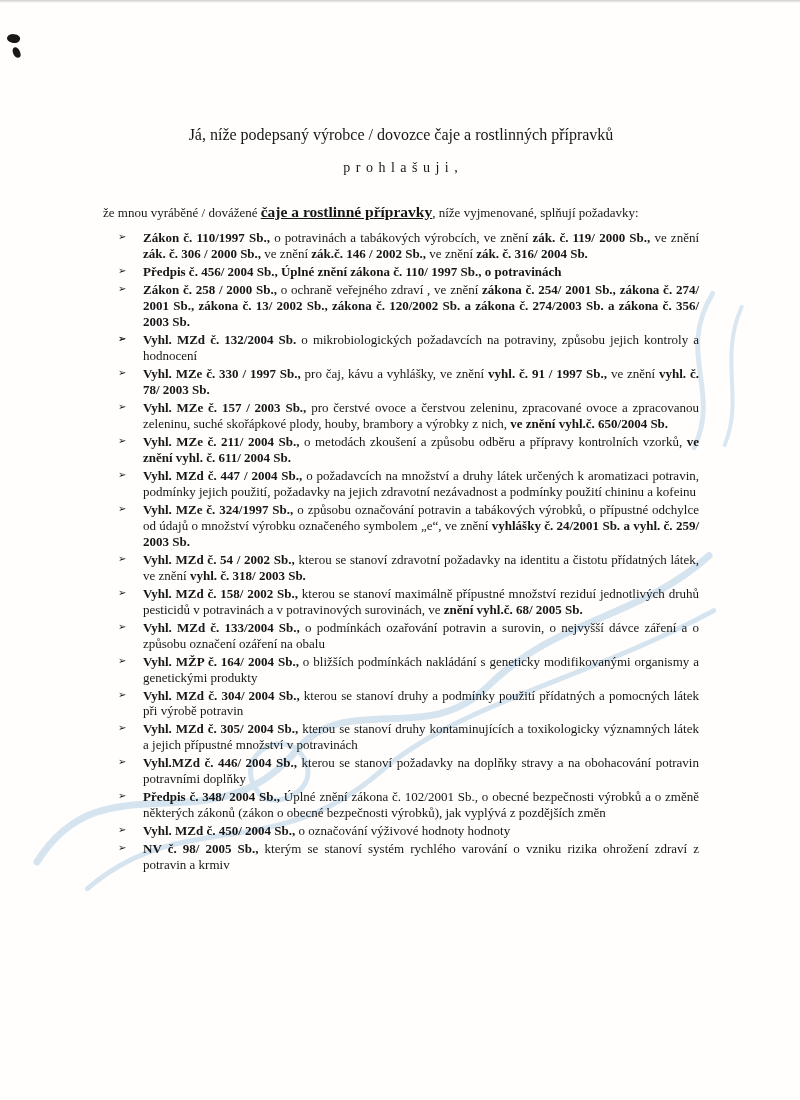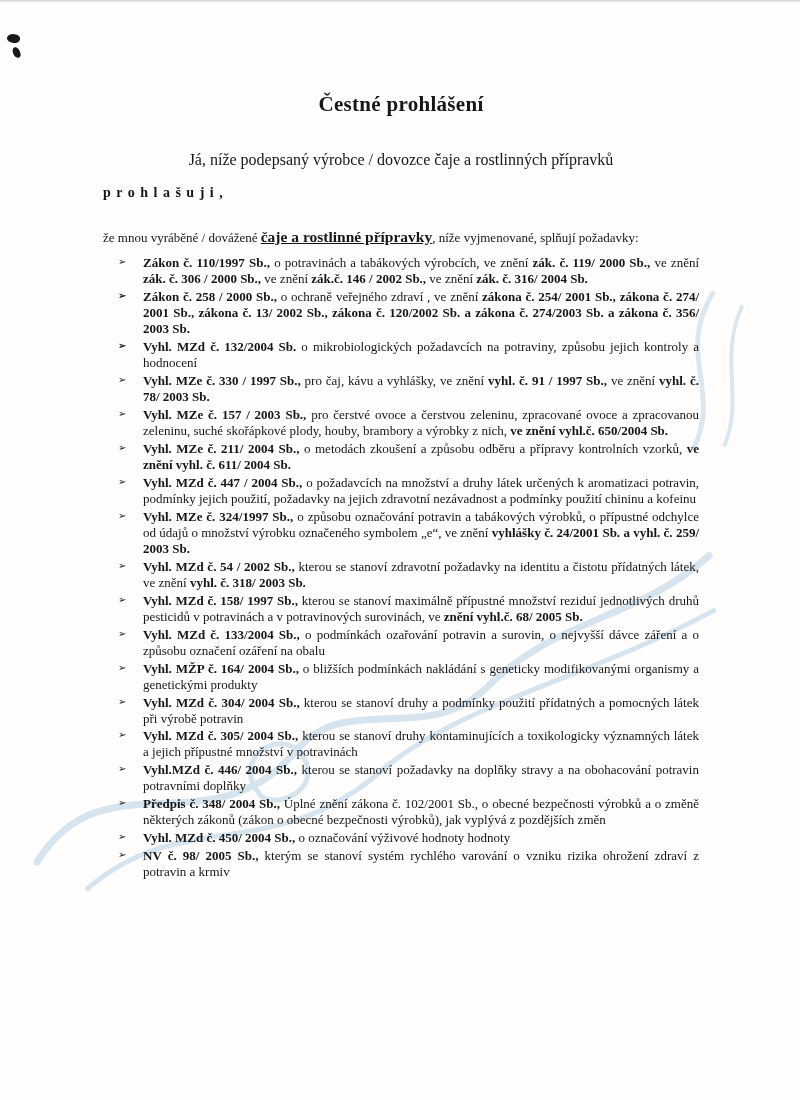--- a/index.html
+++ b/index.html
@@ -12,21 +12,21 @@
     background:linear-gradient(#cfcfcf,rgba(255,255,255,0));}
   .artifact{position:absolute;background:#181818;}
   .artifact-1{left:7px;top:34px;width:13px;height:9px;border-radius:60% 40% 55% 45%;transform:rotate(15deg);}
   .artifact-2{left:13px;top:47px;width:7px;height:11px;border-radius:50% 50% 45% 55%;transform:rotate(-22deg);}
   .watermark{position:absolute;pointer-events:none;}
   .watermark-main{left:-10px;top:555px;transform:rotate(-10deg);opacity:.45;}
   .watermark-small{left:650px;top:270px;transform:rotate(-14deg);opacity:.4;}
   .content{position:absolute;top:92px;left:103px;width:596px;}
   .title{font-size:21px;font-weight:700;text-align:center;margin:0;letter-spacing:.3px;}
   .intro{font-size:16px;text-align:center;margin:34px 0 0;}
-  .declaration{font-size:14px;font-weight:700;letter-spacing:1px;margin:16px 0 0;}
+  .declaration{font-size:14px;font-weight:400;text-align:center;letter-spacing:1px;margin:16px 0 0;}
   .lead{font-size:13px;line-height:1.35;margin:26px 0 7px;}
   .b{font-weight:700;}
   .u{font-weight:700;text-decoration:underline;font-size:15.5px;}
   .reg-list{list-style:none;margin:7px 0 0;padding:0 0 0 13px;}
   .reg-list li{
     position:relative;padding-left:27px;margin:0 0 2px;
     font-size:13px;line-height:1.23;text-align:justify;
   }
   .reg-list .bullet{position:absolute;left:2px;top:1px;font-size:10px;}
 </style>
@@ -44,41 +44,40 @@
     <path fill="none" stroke-width="5" stroke-linecap="round" d="M70,280 C180,215 255,290 380,215 C470,162 600,160 735,115" stroke="#a4c6dd"></path>
     <path fill="none" stroke-width="5" stroke-linecap="round" d="M255,215 c-22,-42 42,-64 52,-22 c8,34 -46,42 -52,22" stroke="#a4c6dd"></path>
   </svg>
 
   <svg class="watermark watermark-small" width="130" height="190" viewBox="0 0 130 190">
     <path fill="none" stroke-width="5" stroke-linecap="round" d="M25,170 C65,120 30,75 80,25" stroke="#a4c6dd"></path>
     <path fill="none" stroke-width="4" stroke-linecap="round" d="M55,175 C85,135 70,90 105,45" stroke="#a4c6dd"></path>
   </svg>
 
   <div class="content">
-    <h1 class="title">Čestné prohlášení</h1>
 
     <p class="intro">Já, níže podepsaný výrobce / dovozce čaje a rostlinných přípravků</p>
 
     <p class="declaration">p r o h l a š u j i ,</p>
 
     <p class="lead"><span>že mnou vyráběné / dovážené </span><span class="u">čaje a rostlinné přípravky</span><span>, níže vyjmenované, splňují požadavky:</span></p>
 
     <ul class="reg-list">
         <li><span class="bullet">➢</span><span><span class="b">Zákon č. 110/1997 Sb.,</span><span> o potravinách a tabákových výrobcích, ve znění </span><span class="b">zák. č. 119/ 2000 Sb.,</span><span> ve znění </span><span class="b">zák. č. 306 / 2000 Sb.,</span><span> ve znění </span><span class="b">zák.č. 146 / 2002 Sb.,</span><span> ve znění </span><span class="b">zák. č. 316/ 2004 Sb.</span></span></li>
-        <li><span class="bullet">➢</span></li>
+        <li><span class="bullet">➢</span><span><span class="b">Předpis č. 456/ 2004 Sb., Úplné znění zákona č. 110/ 1997 Sb., o potravinách</span></span></li>
         <li><span class="bullet">➢</span><span><span class="b">Zákon č. 258 / 2000 Sb.,</span><span> o ochraně veřejného zdraví , ve znění </span><span class="b">zákona č. 254/ 2001 Sb., zákona č. 274/ 2001 Sb., zákona č. 13/ 2002 Sb., zákona č. 120/2002 Sb. a zákona č. 274/2003 Sb. a zákona č. 356/ 2003 Sb.</span></span></li>
         <li><span class="bullet">➢</span></li>
         <li><span class="bullet">➢</span><span><span class="b">Vyhl. MZd č. 132/2004 Sb.</span><span> o mikrobiologických požadavcích na potraviny, způsobu jejich kontroly a hodnocení</span></span></li>
         <li><span class="bullet">➢</span><span><span class="b">Vyhl. MZe č. 330 / 1997 Sb.,</span><span> pro čaj, kávu a vyhlášky, ve znění </span><span class="b">vyhl. č. 91 / 1997 Sb.,</span><span> ve znění </span><span class="b">vyhl. č. 78/ 2003 Sb.</span></span></li>
         <li><span class="bullet">➢</span><span><span class="b">Vyhl. MZe č. 157 / 2003 Sb.,</span><span> pro čerstvé ovoce a čerstvou zeleninu, zpracované ovoce a zpracovanou zeleninu, suché skořápkové plody, houby, brambory a výrobky z nich, </span><span class="b">ve znění vyhl.č. 650/2004 Sb.</span></span></li>
         <li><span class="bullet">➢</span><span><span class="b">Vyhl. MZe č. 211/ 2004 Sb.,</span><span> o metodách zkoušení a způsobu odběru a přípravy kontrolních vzorků, </span><span class="b">ve znění vyhl. č. 611/ 2004 Sb.</span></span></li>
         <li><span class="bullet">➢</span><span><span class="b">Vyhl. MZd č. 447 / 2004 Sb.,</span><span> o požadavcích na množství a druhy látek určených k aromatizaci potravin, podmínky jejich použití, požadavky na jejich zdravotní nezávadnost a podmínky použití chininu a kofeinu</span></span></li>
         <li><span class="bullet">➢</span><span><span class="b">Vyhl. MZe č. 324/1997 Sb.,</span><span> o způsobu označování potravin a tabákových výrobků, o přípustné odchylce od údajů o množství výrobku označeného symbolem „e“, ve znění </span><span class="b">vyhlášky č. 24/2001 Sb. a vyhl. č. 259/ 2003 Sb.</span></span></li>
         <li><span class="bullet">➢</span><span><span class="b">Vyhl. MZd č. 54 / 2002 Sb.,</span><span> kterou se stanoví zdravotní požadavky na identitu a čistotu přídatných látek, ve znění </span><span class="b">vyhl. č. 318/ 2003 Sb.</span></span></li>
-        <li><span class="bullet">➢</span><span><span class="b">Vyhl. MZd č. 158/ 1997 Sb.,</span><span> kterou se stanoví maximálně přípustné množství reziduí jednotlivých druhů pesticidů v potravinách a v potravinových surovinách, ve </span><span class="b">znění vyhl.č. 68/ 2005 Sb.</span></span></li>
+        <li><span class="bullet">➢</span><span><span class="b">Vyhl. MZd č. 158/ 2002 Sb.,</span><span> kterou se stanoví maximálně přípustné množství reziduí jednotlivých druhů pesticidů v potravinách a v potravinových surovinách, ve </span><span class="b">znění vyhl.č. 68/ 2005 Sb.</span></span></li>
         <li><span class="bullet">➢</span><span><span class="b">Vyhl. MZd č. 133/2004 Sb.,</span><span> o podmínkách ozařování potravin a surovin, o nejvyšší dávce záření a o způsobu označení ozáření na obalu</span></span></li>
         <li><span class="bullet">➢</span><span><span class="b">Vyhl. MŽP č. 164/ 2004 Sb.,</span><span> o bližších podmínkách nakládání s geneticky modifikovanými organismy a genetickými produkty</span></span></li>
         <li><span class="bullet">➢</span><span><span class="b">Vyhl. MZd č. 304/ 2004 Sb.,</span><span> kterou se stanoví druhy a podmínky použití přídatných a pomocných látek při výrobě potravin</span></span></li>
         <li><span class="bullet">➢</span><span><span class="b">Vyhl. MZd č. 305/ 2004 Sb.,</span><span> kterou se stanoví druhy kontaminujících a toxikologicky významných látek a jejich přípustné množství v potravinách</span></span></li>
         <li><span class="bullet">➢</span><span><span class="b">Vyhl.MZd č. 446/ 2004 Sb.,</span><span> kterou se stanoví požadavky na doplňky stravy a na obohacování potravin potravními doplňky</span></span></li>
         <li><span class="bullet">➢</span><span><span class="b">Předpis č. 348/ 2004 Sb.,</span><span> Úplné znění zákona č. 102/2001 Sb., o obecné bezpečnosti výrobků a o změně některých zákonů (zákon o obecné bezpečnosti výrobků), jak vyplývá z pozdějších změn</span></span></li>
         <li><span class="bullet">➢</span><span><span class="b">Vyhl. MZd č. 450/ 2004 Sb.,</span><span> o označování výživové hodnoty hodnoty</span></span></li>
         <li><span class="bullet">➢</span><span><span class="b">NV č. 98/ 2005 Sb.,</span><span> kterým se stanoví systém rychlého varování o vzniku rizika ohrožení zdraví z potravin a krmiv</span></span></li>
       </ul>
   </div>

